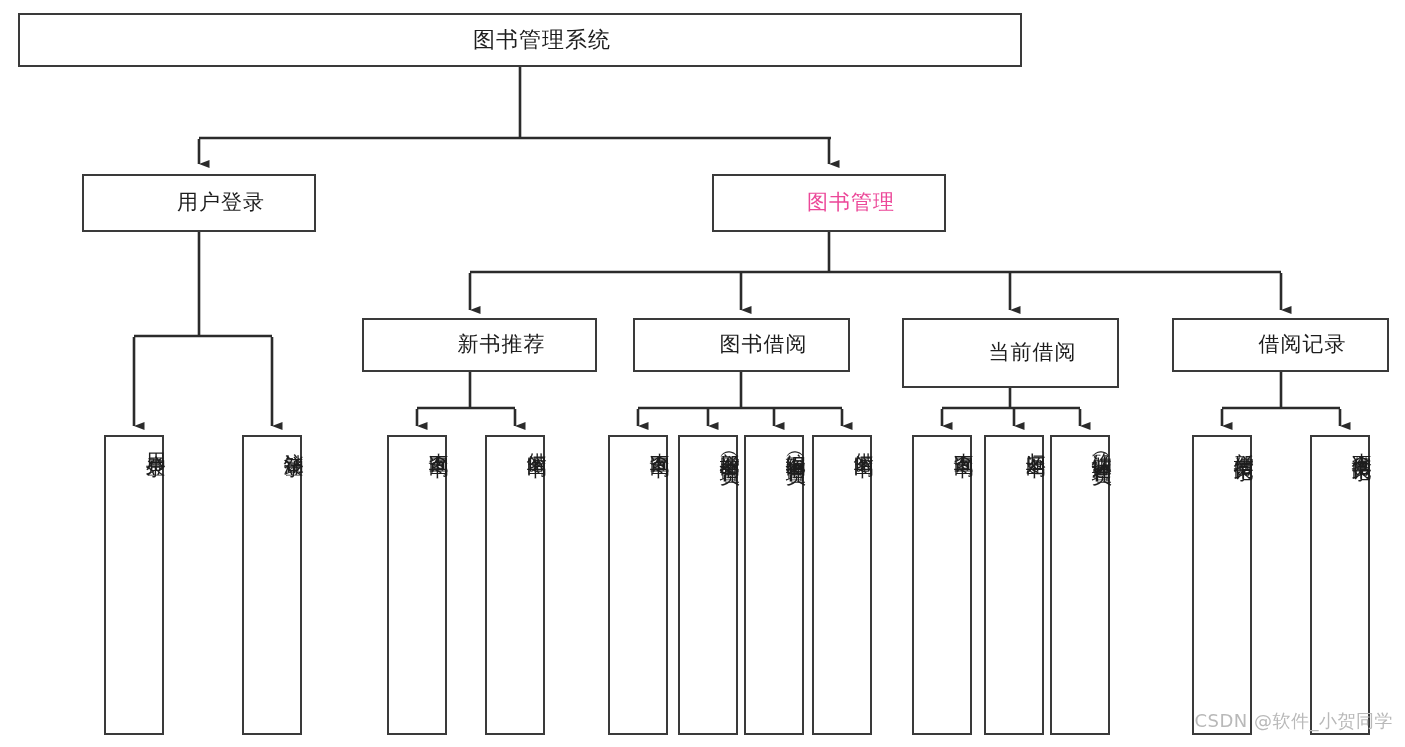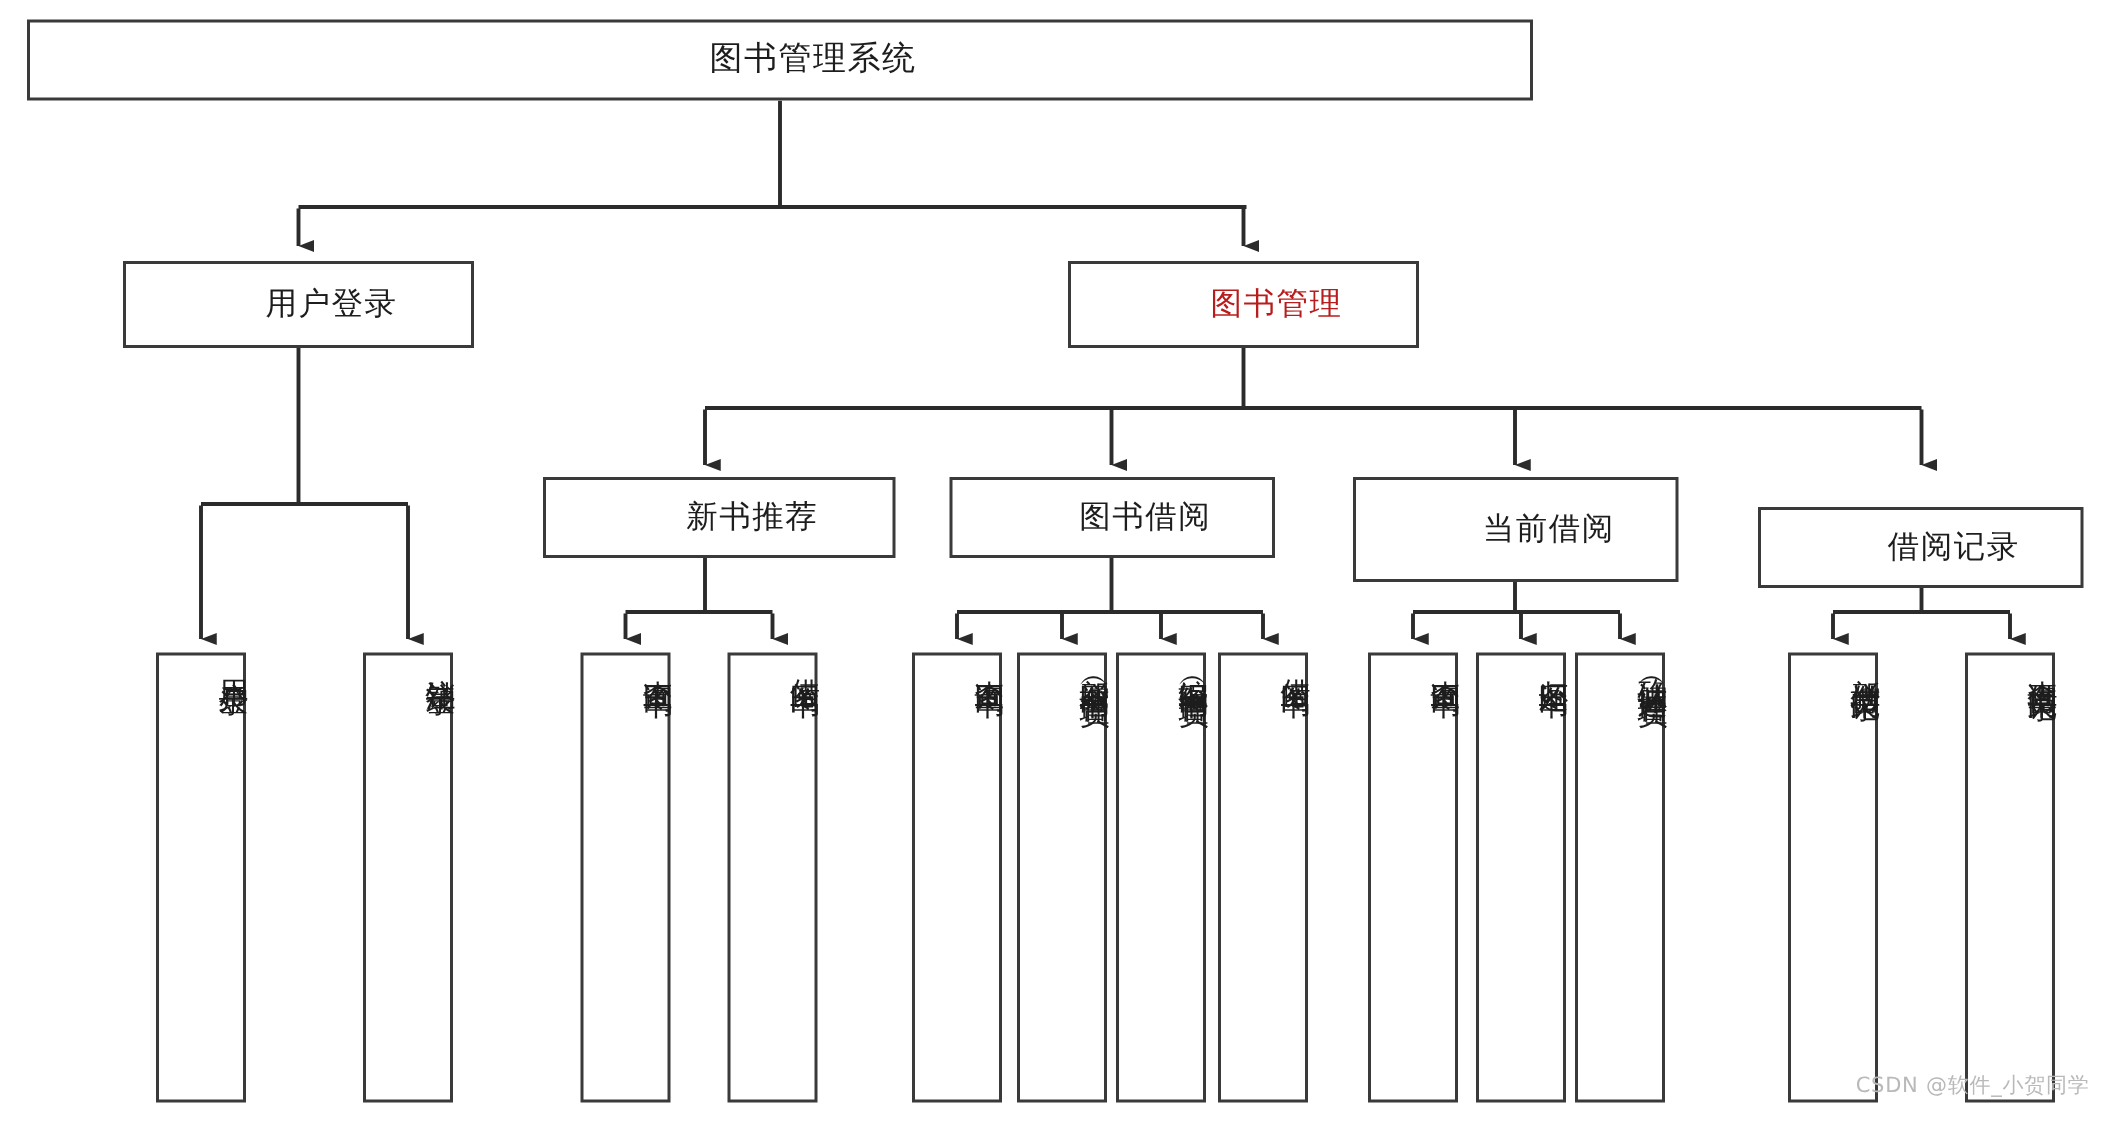--- a/index.html
+++ b/index.html
@@ -54,21 +54,21 @@
     writing-mode: vertical-rl;
     text-orientation: upright;
     font-size: 20px;
     line-height: 1.12;
     letter-spacing: 2px;
     white-space: nowrap;
     color: #1d1d1d;
   }
   .watermark {
     position: absolute;
-    font-size: 14px;
+    font-size: 18px;
     color: #b9b9b9;
     letter-spacing: 0.5px;
     white-space: nowrap;
     user-select: none;
   }
 </style>
 </head>
 <body>
 
 <div id="diagram-root">
@@ -123,34 +123,34 @@
     </g>
   </svg>
 
   <div class="node horizontal root" id="node-root" style="left: 18px; top: 13px; width: 1004px; height: 54px; border-color: rgb(58, 58, 58); background: rgb(255, 255, 255); color: rgb(29, 29, 29);">
     <span>图书管理系统</span>
   </div>
 
   <div class="node horizontal" id="node-l2-0" style="left: 82px; top: 174px; width: 234px; height: 58px; border-color: rgb(58, 58, 58); background: rgb(255, 255, 255); color: rgb(29, 29, 29);">
     <span>用户登录</span>
   </div>
-  <div class="node horizontal" id="node-l2-1" style="left: 712px; top: 174px; width: 234px; height: 58px; border-color: rgb(58, 58, 58); background: rgb(255, 255, 255); color: #b91c1c;">
+  <div class="node horizontal" id="node-l2-1" style="left: 712px; top: 174px; width: 234px; height: 58px; border-color: rgb(58, 58, 58); background: rgb(255, 255, 255); color: #ec4899;">
     <span>图书管理</span>
   </div>
 
   <div class="node horizontal" id="node-l3-0" style="left: 362px; top: 318px; width: 235px; height: 54px; border-color: rgb(58, 58, 58); background: rgb(255, 255, 255); color: rgb(29, 29, 29);">
     <span>新书推荐</span>
   </div>
   <div class="node horizontal" id="node-l3-1" style="left: 633px; top: 318px; width: 217px; height: 54px; border-color: rgb(58, 58, 58); background: rgb(255, 255, 255); color: rgb(29, 29, 29); align-items: center;">
     <span>图书借阅</span>
   </div>
   <div class="node horizontal" id="node-l3-2" style="left: 902px; top: 318px; width: 217px; height: 70px; border-color: rgb(58, 58, 58); background: rgb(255, 255, 255); color: rgb(29, 29, 29);">
     <span>当前借阅</span>
   </div>
-  <div class="node horizontal" id="node-l3-3" style="left: 1172px; top: 318px; width: 217px; height: 54px; border-color: rgb(58, 58, 58); background: rgb(255, 255, 255); color: rgb(29, 29, 29); margin-top: 20px;">
+  <div class="node horizontal" id="node-l3-3" style="left: 1172px; top: 318px; width: 217px; height: 54px; border-color: rgb(58, 58, 58); background: rgb(255, 255, 255); color: rgb(29, 29, 29);">
     <span>借阅记录</span>
   </div>
 
   <div class="node vertical" id="node-leaf-0" style="left: 104px; top: 435px; width: 60px; height: 300px; border-color: rgb(58, 58, 58); background: rgb(255, 255, 255); color: rgb(29, 29, 29);">
     <span class="vtext">用户登录</span>
   </div>
   <div class="node vertical" id="node-leaf-1" style="left: 242px; top: 435px; width: 60px; height: 300px; border-color: rgb(58, 58, 58); background: rgb(255, 255, 255); color: rgb(29, 29, 29);">
     <span class="vtext">注销登录</span>
   </div>
   <div class="node vertical" id="node-leaf-2" style="left: 387px; top: 435px; width: 60px; height: 300px; border-color: rgb(58, 58, 58); background: rgb(255, 255, 255); color: rgb(29, 29, 29);">

